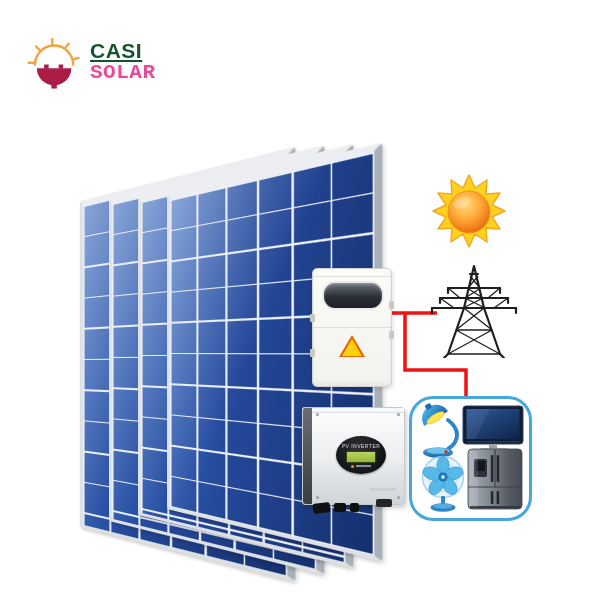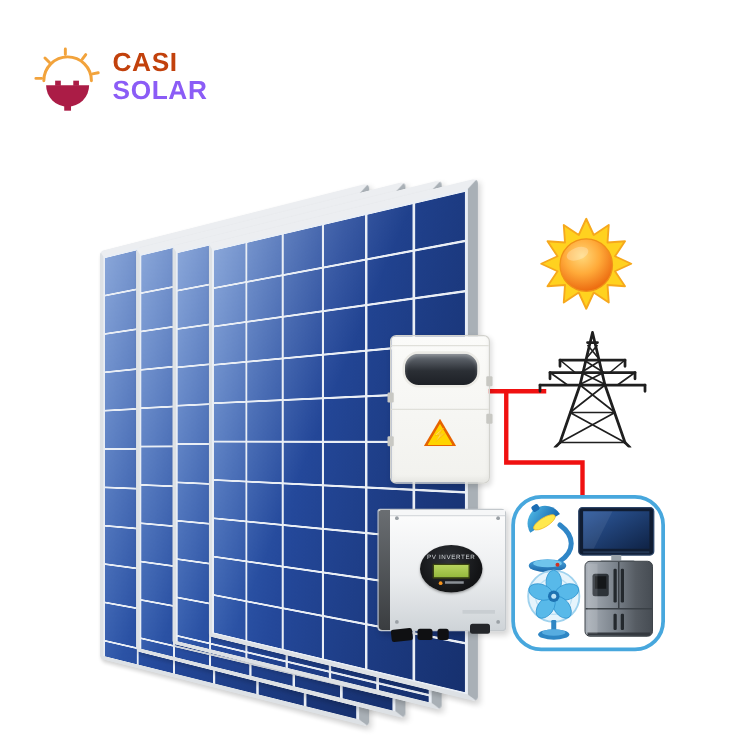--- a/index.html
+++ b/index.html
@@ -89,22 +89,22 @@
         <path d="M 8 36 L 3 36 M 15 22 L 11 18 M 29 15 L 29 10 M 44 19 L 47 15 M 53 32 L 58 31"></path>
       </g>
       <g fill="#ab1c46">
         <path d="M 12 42 A 19 19 0 0 0 50 42 Z"></path>
         <rect x="20" y="38" width="5" height="4.5"></rect>
         <rect x="36" y="38" width="5" height="4.5"></rect>
         <rect x="28" y="60" width="6" height="4.5"></rect>
       </g>
     </svg>
     <div id="logo-text">
-      <div style="color:#c2410c;">CASI</div>
-      <div style="color:#8b5cf6;">SOLAR</div>
+      <div style="color:#14532d;text-decoration:underline;">CASI</div>
+      <div style="color:#ec4899;font-family:Liberation Mono, monospace;">SOLAR</div>
     </div>
   </div>
 
   <svg id="wires" width="600" height="600">
     <g stroke="#f01111" stroke-width="3.5" fill="none">
       <polyline points="386,313 437,313"></polyline>
       <polyline points="405,313 405,370 466,370 466,398"></polyline>
       <polyline points="350,383 350,409"></polyline>
     </g>
     <g stroke="#141414" stroke-width="3.5" fill="none">

